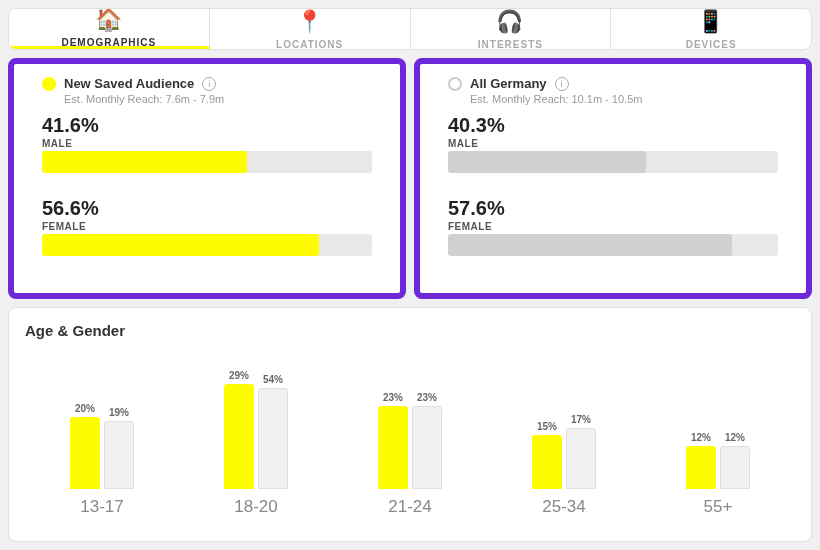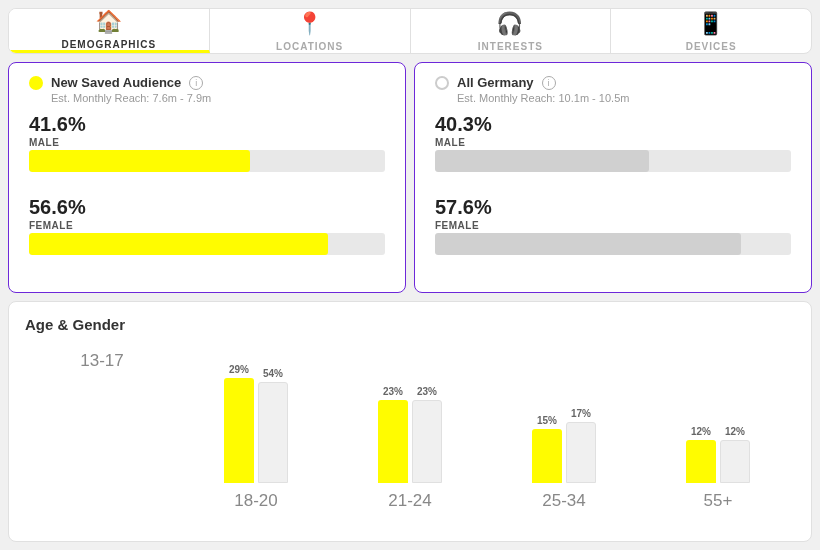--- a/index.html
+++ b/index.html
@@ -61,22 +61,22 @@
 
     
     .gender-section {
       display: flex;
       gap: 8px;
     }
     .audience-card {
       flex: 1;
       background: #fff;
       border-radius: 8px;
-      border: 1px solid #6d28d9;
-      padding: 12px 20px;
+      border: 6px solid #6d28d9;
+      padding: 12px 28px;
     }
     .audience-header {
       display: flex;
       align-items: center;
       gap: 8px;
       margin-bottom: 2px;
     }
     .audience-dot {
       width: 14px;
       height: 14px;
@@ -138,21 +138,21 @@
     }
     .bar-fill.yellow { background: #fffc00; }
     .bar-fill.gray { background: #d0d0d0; }
 
     
     .chart-section {
       flex: 1;
       background: #fff;
       border-radius: 8px;
       border: 1px solid #e0e0e0;
-      padding: 14px 16px 10px;
+      padding: 14px 16px 4px;
       display: flex;
       flex-direction: column;
     }
     .chart-title {
       font-size: 15px;
       font-weight: 700;
       color: #333;
       margin-bottom: 10px;
     }
     .chart-area {
@@ -280,20 +280,30 @@
         </div>
       </div>
     </div>
 
   </div>
 
   <div class="chart-section">
     <div class="chart-title">Age &amp; Gender</div>
     <div class="chart-area" id="chart-area">
     <div class="age-group">
+          <div class="bars-container">
+            <div class="bar-group">
+              <div class="bar-pct-label">20%</div>
+              <div class="chart-bar yellow" style="height: 72px;"></div>
+            </div>
+            <div class="bar-group">
+              <div class="bar-pct-label">19%</div>
+              <div class="chart-bar white" style="height: 68px;"></div>
+            </div>
+          </div>
           <div class="age-label">13-17</div>
         </div>
         <div class="age-group">
           <div class="bars-container">
             <div class="bar-group">
               <div class="bar-pct-label">29%</div>
               <div class="chart-bar yellow" style="height: 105px;"></div>
             </div>
             <div class="bar-group">
               <div class="bar-pct-label">54%</div>

